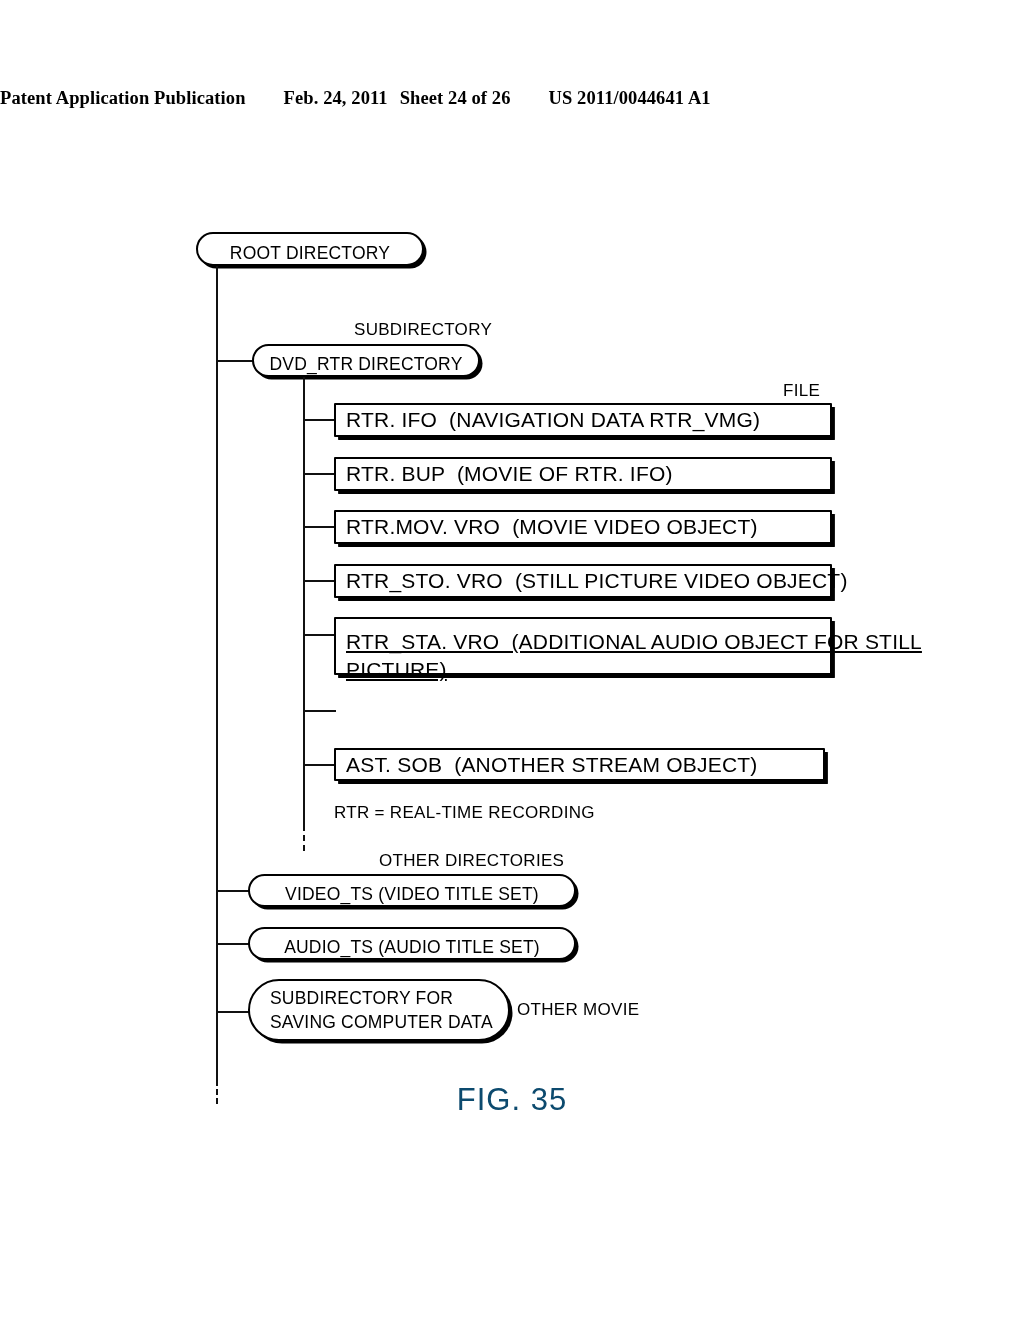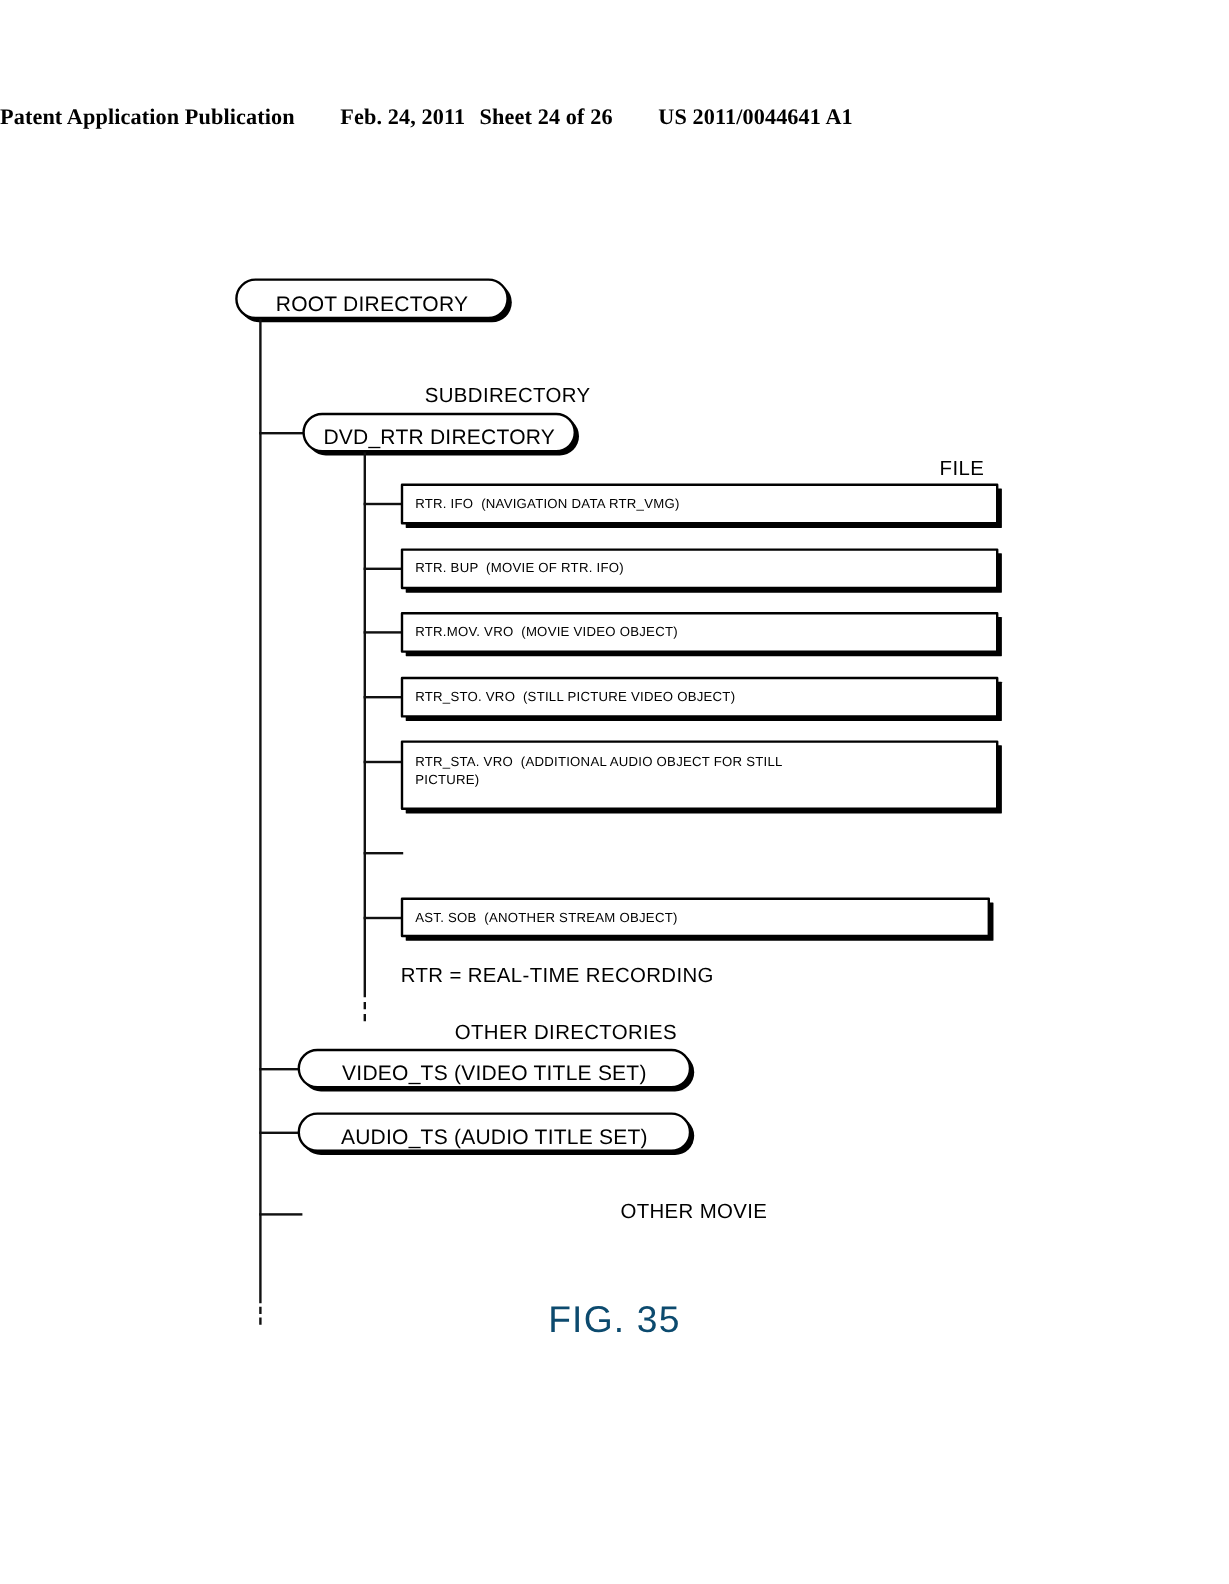--- a/index.html
+++ b/index.html
@@ -70,21 +70,21 @@
     padding-left: 20px;
   }
 
   
   .filebox {
     border: 2.2px solid #000;
     border-radius: 1px;
     box-shadow: 3.5px 3.5px 0 -0.6px #000;
     padding-left: 10px;
     padding-right: 6px;
-    font-size: 11px;
+    font-size: 21px;
     align-items: center;
   }
   .filebox.two-line {
     align-items: flex-start;
     padding-top: 9px;
     line-height: 1.35;
   }
 
   
   .label {
@@ -176,21 +176,21 @@
   <div class="node filebox" style="left:334px; top:510px; width:498px; height:34px;">
     <span>RTR.MOV. VRO  (MOVIE VIDEO OBJECT)</span>
   </div>
 
   <div class="hline" style="left:303px; top:580px; width:33px;"></div>
   <div class="node filebox" style="left:334px; top:564px; width:498px; height:34px;">
     <span>RTR_STO. VRO  (STILL PICTURE VIDEO OBJECT)</span>
   </div>
 
   <div class="hline" style="left:303px; top:634px; width:33px;"></div>
-  <div class="node filebox two-line" style="left:334px; top:617px; width:498px; height:58px;">
+  <div class="node filebox two-line" style="left:334px; top:617px; width:498px; height:58px;text-decoration:underline;">
     <span>RTR_STA. VRO  (ADDITIONAL AUDIO OBJECT FOR STILL
 PICTURE)</span>
   </div>
 
   <div class="hline" style="left:303px; top:710px; width:33px;"></div>
 
   <div class="hline" style="left:303px; top:764px; width:33px;"></div>
   <div class="node filebox" style="left:334px; top:748px; width:491px; height:33px;">
     <span>AST. SOB  (ANOTHER STREAM OBJECT)</span>
   </div>
@@ -203,18 +203,22 @@
   <div class="node pill" style="left:248px; top:874px; width:328px; height:33px;">
     <span>VIDEO_TS (VIDEO TITLE SET)</span>
   </div>
 
   <div class="hline" style="left:216px; top:943px; width:36px;"></div>
   <div class="node pill" style="left:248px; top:927px; width:328px; height:33px;">
     <span>AUDIO_TS (AUDIO TITLE SET)</span>
   </div>
 
   <div class="hline" style="left:216px; top:1011px; width:36px;"></div>
+  <div class="node pill left-align" style="left:248px; top:979px; width:262px; height:62px; flex-direction:column; align-items:flex-start; justify-content:center; line-height:1.4;">
+    <span>SUBDIRECTORY FOR</span>
+    <span>SAVING COMPUTER DATA</span>
+  </div>
 
   <div class="label" style="left:517px; top:1000px;">OTHER MOVIE</div>
 
 </div>
 
 <div id="fig-caption">FIG. 35</div>
 
 </body></html>

